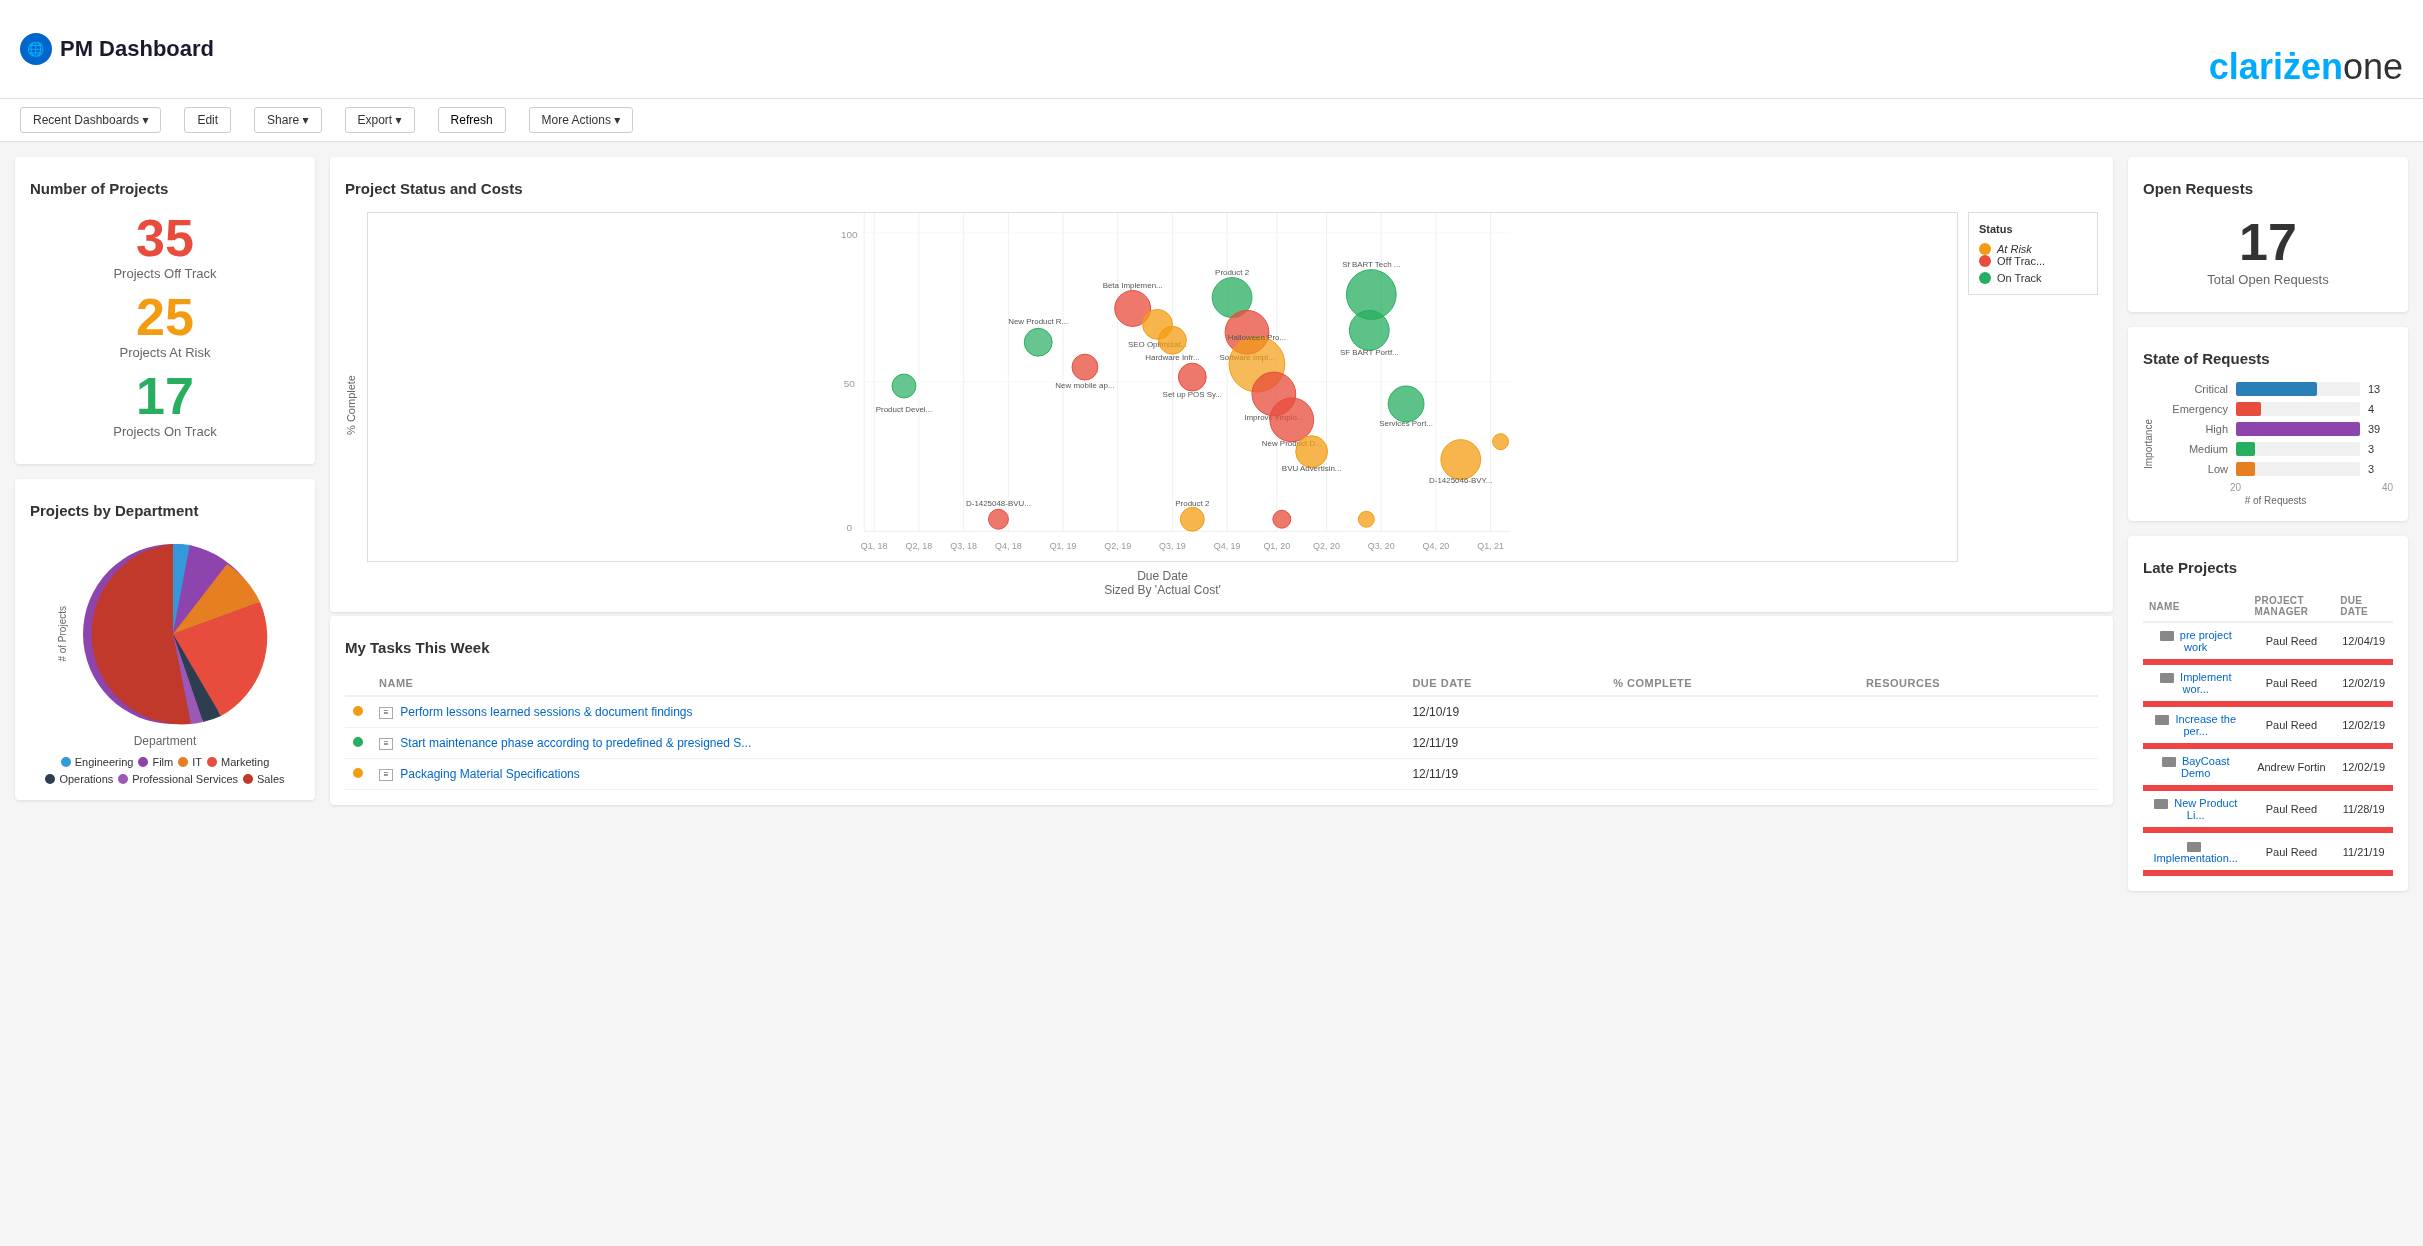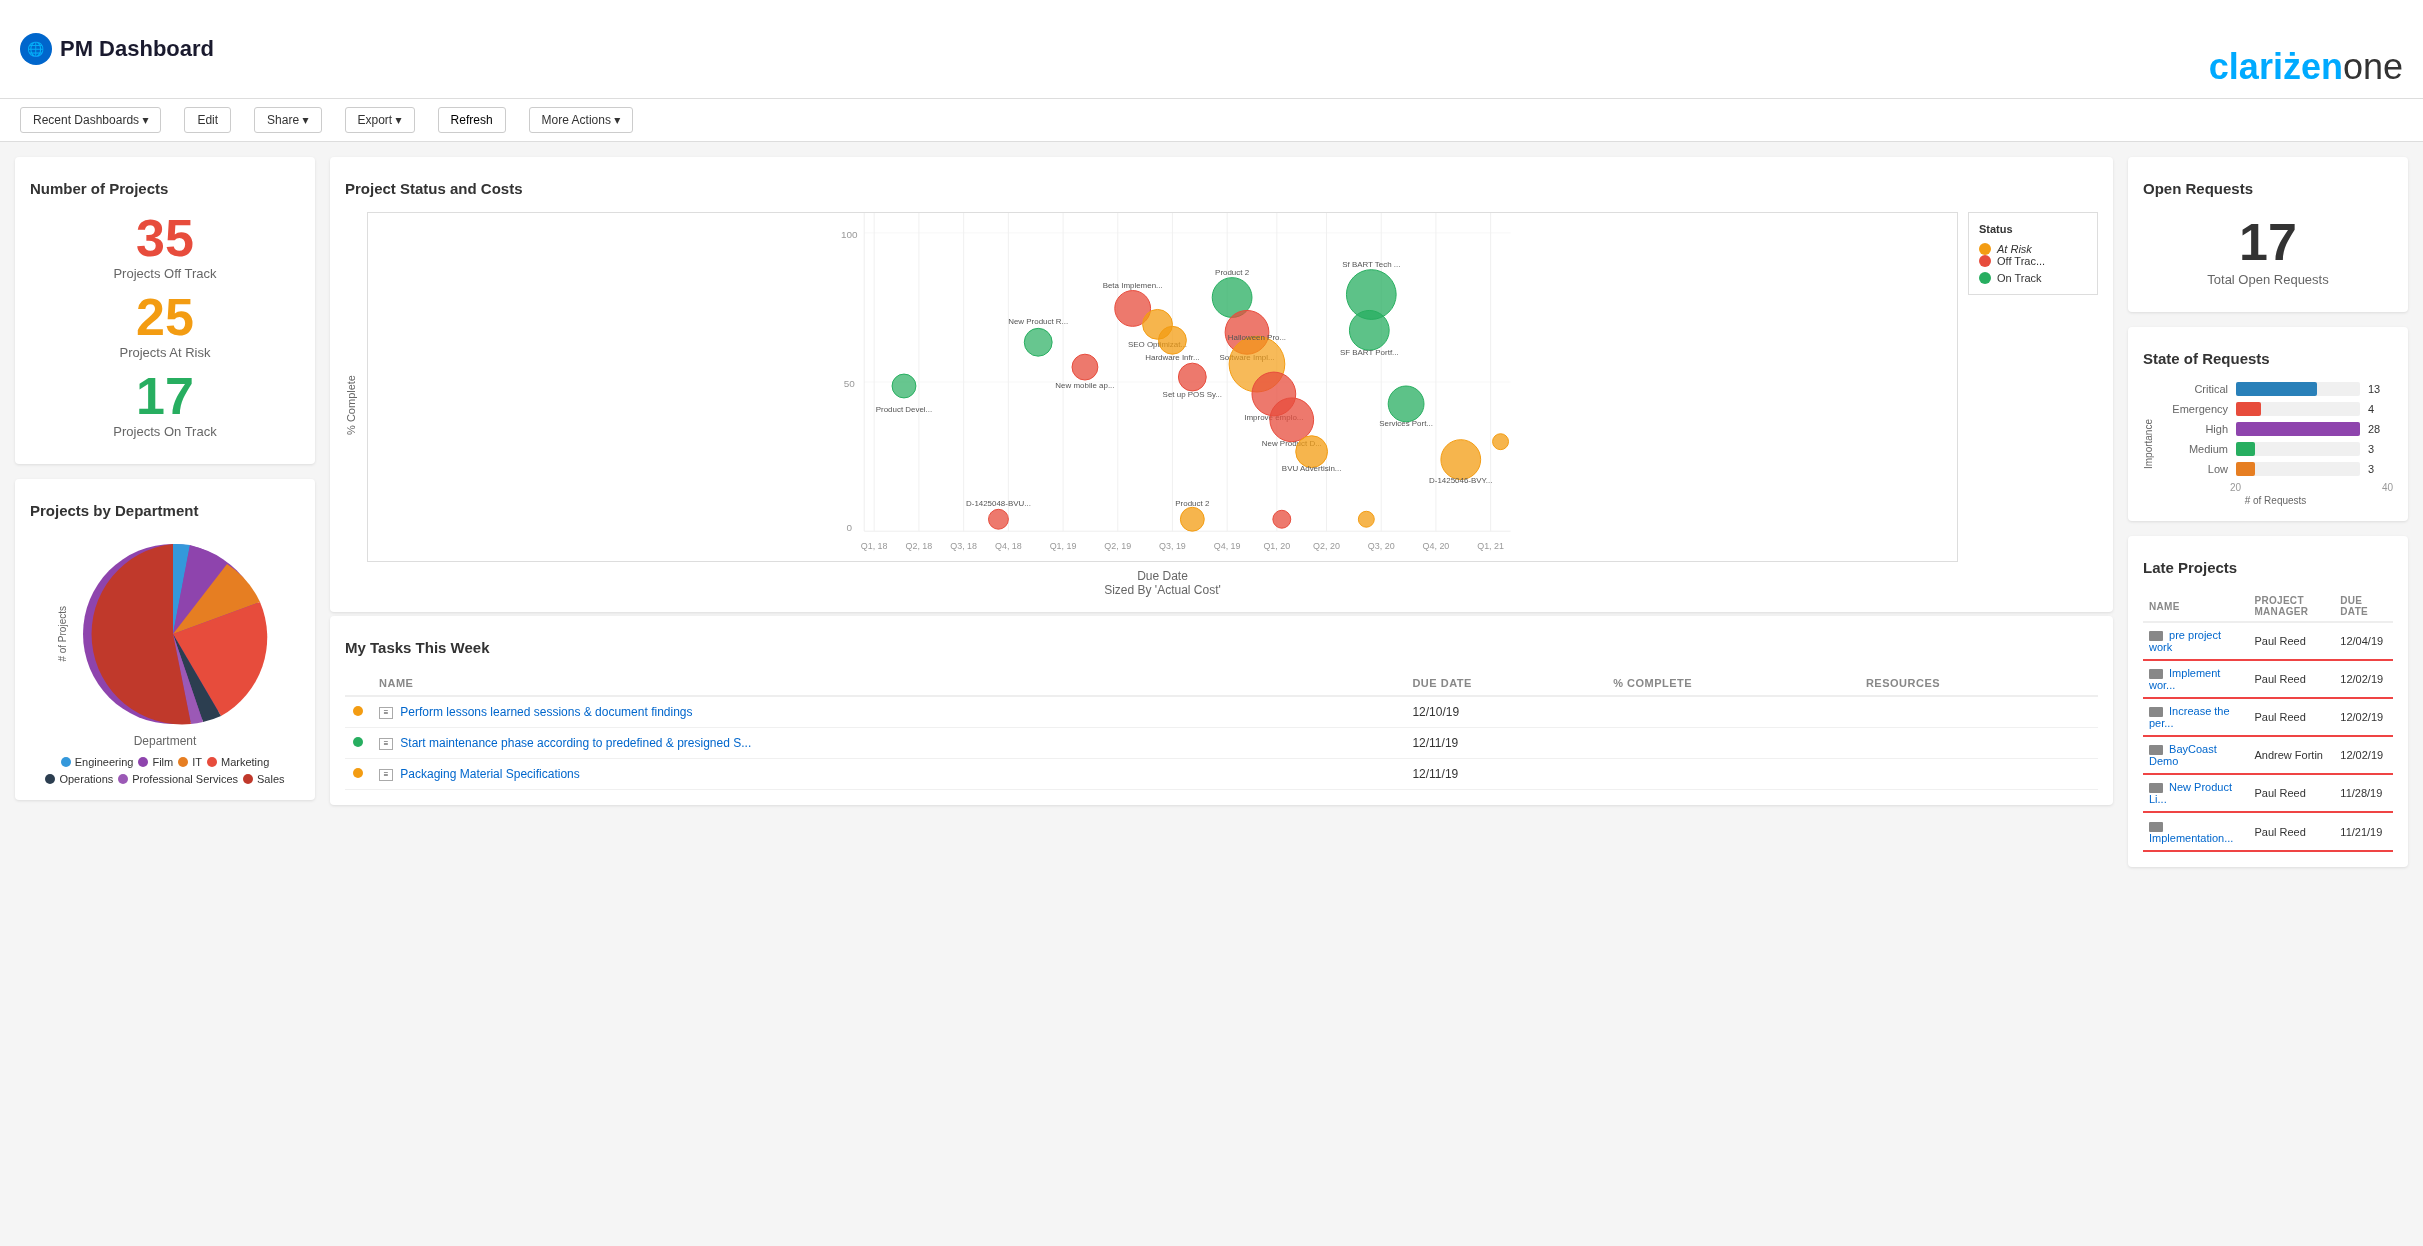--- a/index.html
+++ b/index.html
@@ -56,21 +56,21 @@
     .requests-number { font-size: 52px; font-weight: bold; color: #333; }
     .requests-label { font-size: 13px; color: #666; }
     .state-row { display: flex; align-items: center; gap: 8px; margin-bottom: 6px; font-size: 12px; }
     .state-label { width: 70px; text-align: right; color: #666; font-size: 11px; flex-shrink: 0; }
     .state-bar-bg { flex: 1; height: 14px; background: #f0f0f0; border-radius: 2px; position: relative; }
     .state-bar { height: 100%; border-radius: 2px; }
     .state-count { width: 25px; text-align: left; font-size: 11px; color: #333; }
 
     .late-projects-table { width: 100%; border-collapse: collapse; font-size: 11px; }
     .late-projects-table th { text-align: left; padding: 4px 6px; font-size: 10px; font-weight: 600; color: #888; border-bottom: 2px solid #eee; text-transform: uppercase; letter-spacing: 0.3px; }
-    .late-projects-table td { padding: 6px 6px; border-bottom: 2px solid #ef4444; vertical-align: middle; }
+    .late-projects-table td { padding: 6px 6px; border-bottom: 6px solid #ef4444; vertical-align: middle; text-align: center; }
     .late-project-link { color: #0066cc; text-decoration: none; font-size: 11px; }
   </style>
 </head>
 <body>
 
 <div class="header">
   <div class="logo">
     <div class="logo-icon">🌐</div>
     <span>PM Dashboard</span>
   </div>
@@ -390,21 +390,21 @@
               <div class="state-bar" style="background:#e74c3c; width:20%;"></div>
             </div>
             <span class="state-count">4</span>
           </div>
 
           <div class="state-row">
             <span class="state-label">High</span>
             <div class="state-bar-bg">
               <div class="state-bar" style="background:#8e44ad; width:100%;"></div>
             </div>
-            <span class="state-count">28</span>
+            <span class="state-count">39</span>
           </div>
 
           <div class="state-row">
             <span class="state-label">Medium</span>
             <div class="state-bar-bg">
               <div class="state-bar" style="background:#27ae60; width:15%;"></div>
             </div>
             <span class="state-count">3</span>
           </div>
 

